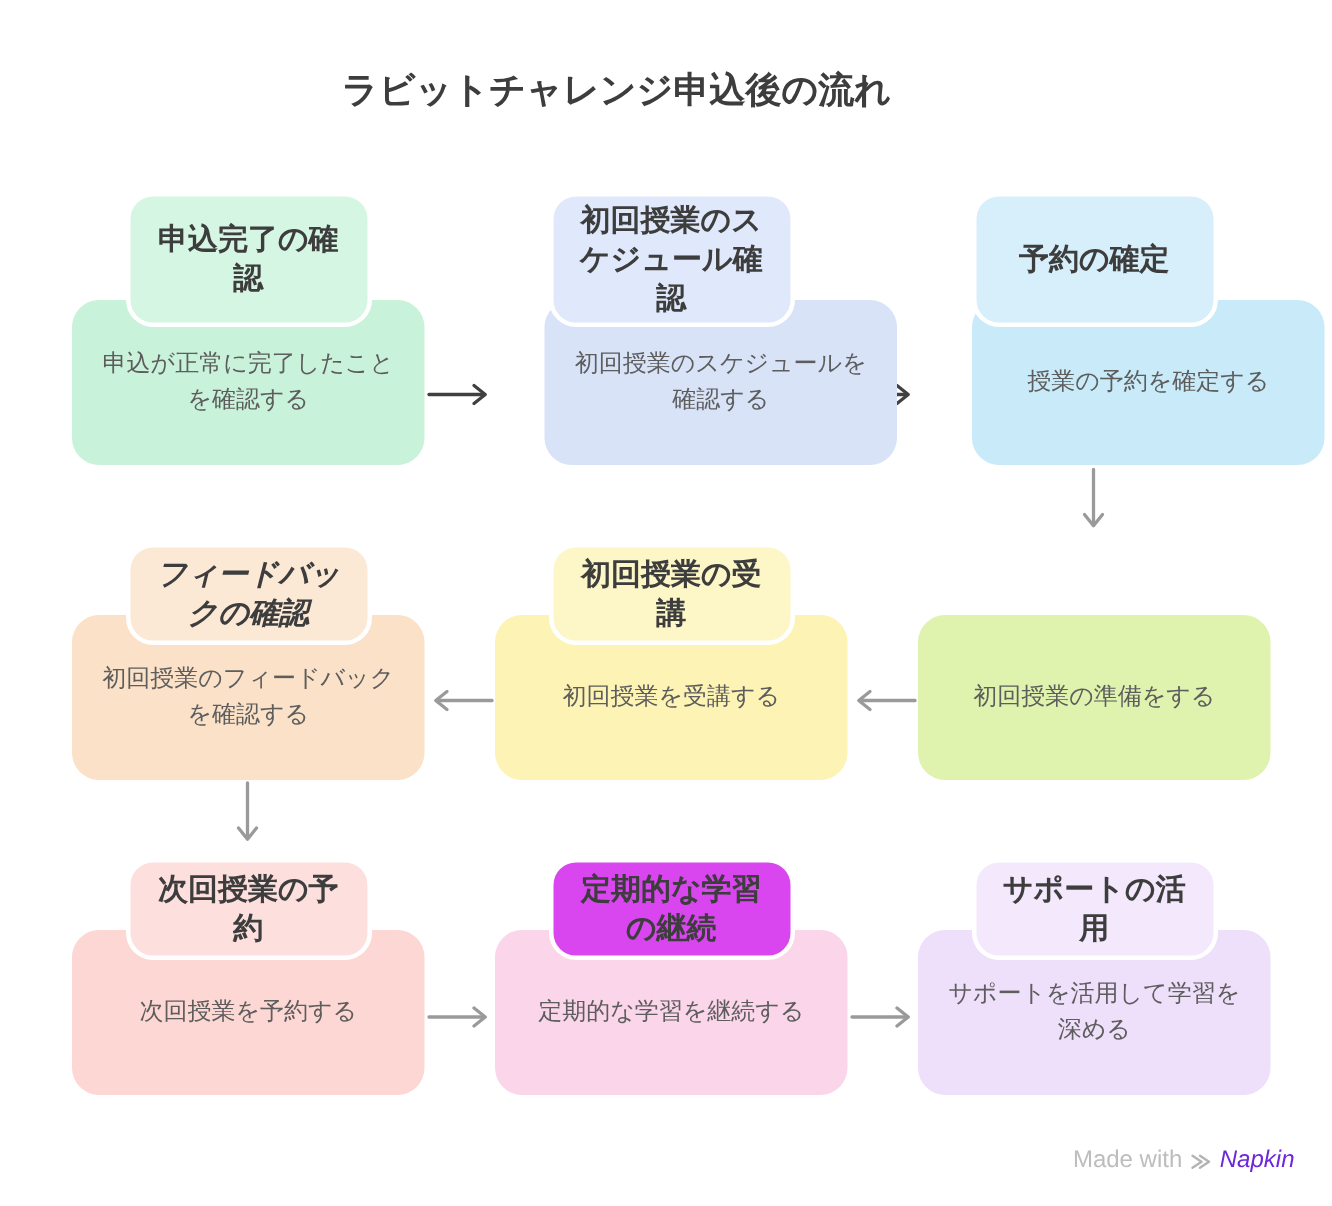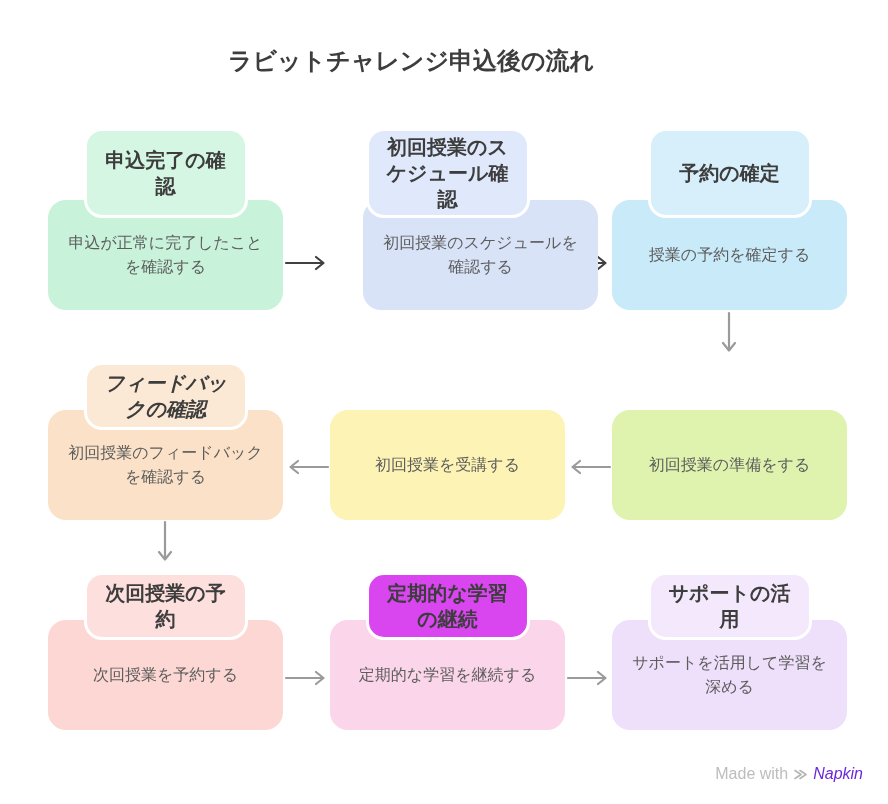--- a/index.html
+++ b/index.html
@@ -65,37 +65,40 @@
   <div class="node" style="left:330px;top:200px;">
     <div class="body" style="background: rgb(216, 227, 248); margin-left: 33px;">
       <span class="btext">初回授業のスケジュールを確認する</span>
     </div>
     <div class="header hdr-tall" style="background: rgb(224, 233, 251);">
       <span class="htext">初回授業のスケジュール確認</span>
     </div>
   </div>
 
   <div class="node" style="left:612px;top:200px;">
-    <div class="body" style="background: rgb(201, 234, 248);">
+    <div class="body" style="background: rgb(201, 234, 248); margin-left: 36px;">
       <span class="btext">授業の予約を確定する</span>
     </div>
     <div class="header hdr-tall" style="background: rgb(214, 239, 250);">
       <span class="htext">予約の確定</span>
     </div>
   </div>
 
   <div class="node" style="left:612px;top:410px;">
     <div class="body" style="background: rgb(223, 243, 174);">
       <span class="btext">初回授業の準備をする</span>
     </div>
   </div>
 
   <div class="node" style="left:330px;top:410px;">
     <div class="body" style="background: rgb(252, 243, 180);">
       <span class="btext">初回授業を受講する</span>
+    </div>
+    <div class="header hdr-short" style="background: rgb(253, 246, 198);">
+      <span class="htext">初回授業の受講</span>
     </div>
   </div>
 
   <div class="node" style="left:48px;top:410px;">
     <div class="body" style="background: rgb(250, 225, 199); justify-content: center;">
       <span class="btext">初回授業のフィードバックを確認する</span>
     </div>
     <div class="header hdr-short" style="background: rgb(251, 233, 213); font-style: italic;">
       <span class="htext">フィードバックの確認</span>
     </div>

